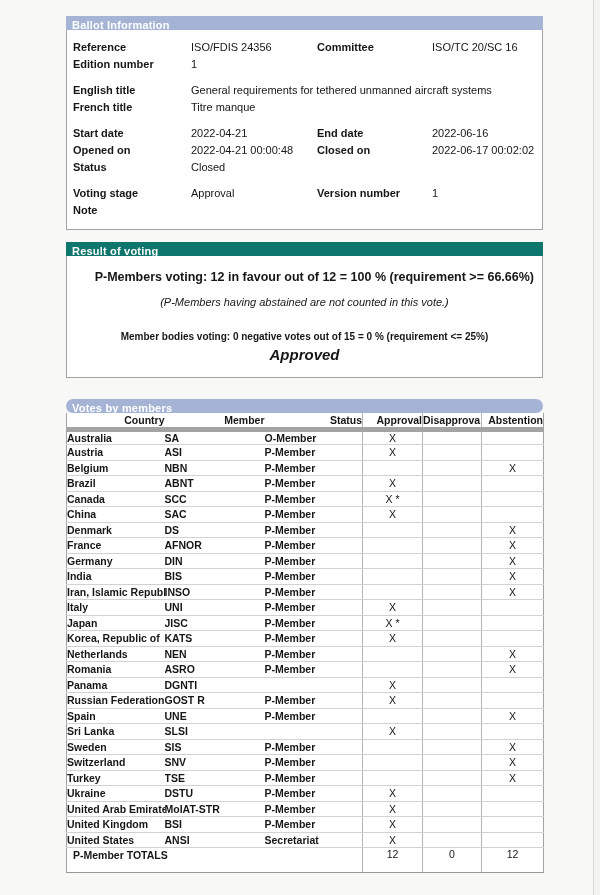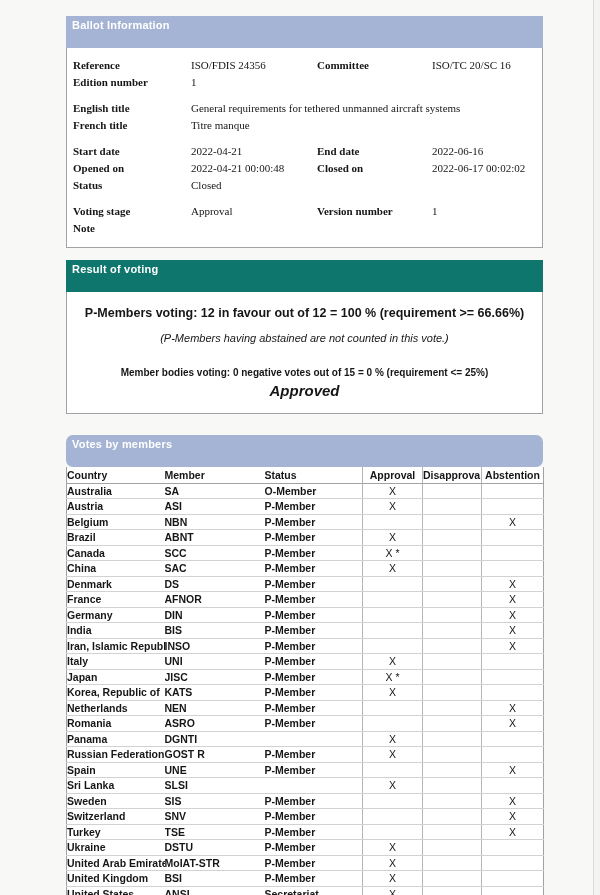--- a/index.html
+++ b/index.html
@@ -12,49 +12,49 @@
   }
   .page-edge { position:absolute; left:593px; top:0; width:1px; height:895px; background:#dcdcd8; }
   .page-right-strip { position:absolute; left:594px; top:0; width:6px; height:895px; background:#f3f3f1; }
   .content { position:absolute; left:66px; top:16px; width:477px; }
 
   .section-header {
     background:#a5b3d5;
     color:#ffffff;
     font-weight:bold;
     font-size:11px;
-    height:32px;
+    height:14px;
     line-height:18px;
     padding-left:6px;
     letter-spacing:0.2px;
   }
   .box {
     background:#ffffff;
     border:1px solid #a2a2a2;
     border-top:none;
   }
 
   
-  .ballot-box { padding:9px 17px 10px 0; margin-bottom:12px;font-family:Liberation Serif, serif; }
+  .ballot-box { padding:9px 17px 10px 0; margin-bottom:12px; }
   .field-row {
     display:grid;
     grid-template-columns:98px 146px 95px 138px;
     height:17px;
     line-height:17px;
     font-size:11px;
   }
   .field-row .flabel  { font-weight:bold; padding-left:6px; }
   .field-row .fvalue  { padding-left:6px;margin-left:20px; }
   .field-row .fvalue.span { grid-column:2 / 5; }
   .group-gap { height:9px; }
 
   
   .result-box { padding:14px 8px 14px 8px; margin-bottom:21px; text-align:center; }
   .result-line   { font-weight:bold; font-size:12.5px; margin-top:8px; }
-  .result-line.first { margin-top:0; }
+  .result-line.first { margin-top:0;text-align:right; }
   .result-note   { font-style:italic; font-size:11px; margin-top:12px; }
   .result-line2  { font-weight:bold; font-size:10px; margin-top:23px; }
   .result-outcome{ font-weight:bold; font-style:italic; font-size:15px; margin-top:4px; }
 
   
   table.votes {
     width:477px;
     border-collapse:collapse;
     background:#fff;
     border-left:1px solid #a2a2a2;
@@ -64,22 +64,23 @@
   table.votes th, table.votes td {
     font-size:10.5px;
     padding:0;
     height:15.5px;
     border-bottom:1px solid #d2d2d2;
     overflow:hidden;
     white-space:nowrap;
   }
   table.votes thead th {
     font-weight:bold;
-    border-bottom:1px solid #a3a3a3;
+    border-bottom:5px solid #a3a3a3;
     height:16px;
+    text-align:right;
   }
   .cell-left  { text-align:left; padding-left:6px; }
   .cell-mid   { text-align:center; }
   .col-vote   { border-left:1px solid #b5b5b5; }
   td.col-country, td.col-member, td.col-status { font-weight:bold; }
   td.col-member { border-bottom-color:#b4b4b4; }
   td.vote-mark { font-weight:normal; }
 
   tfoot td { vertical-align:top; }
   tr.totals-p td {

